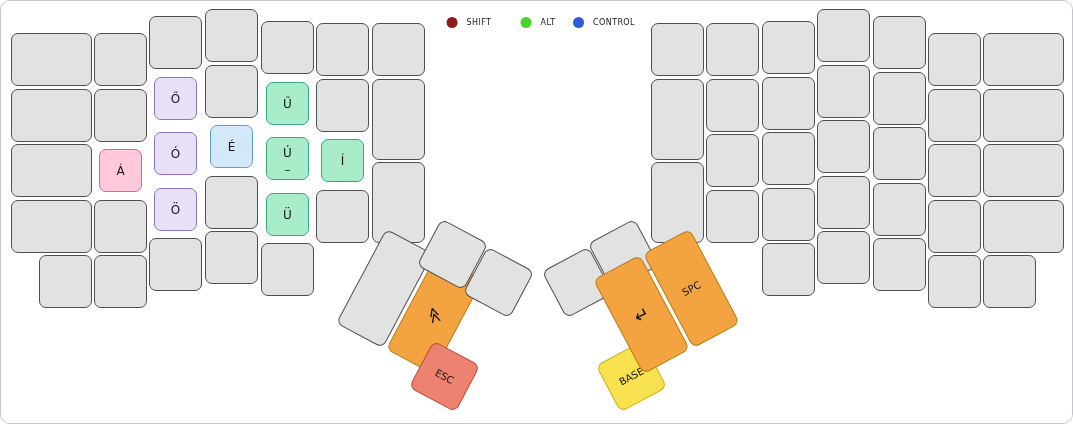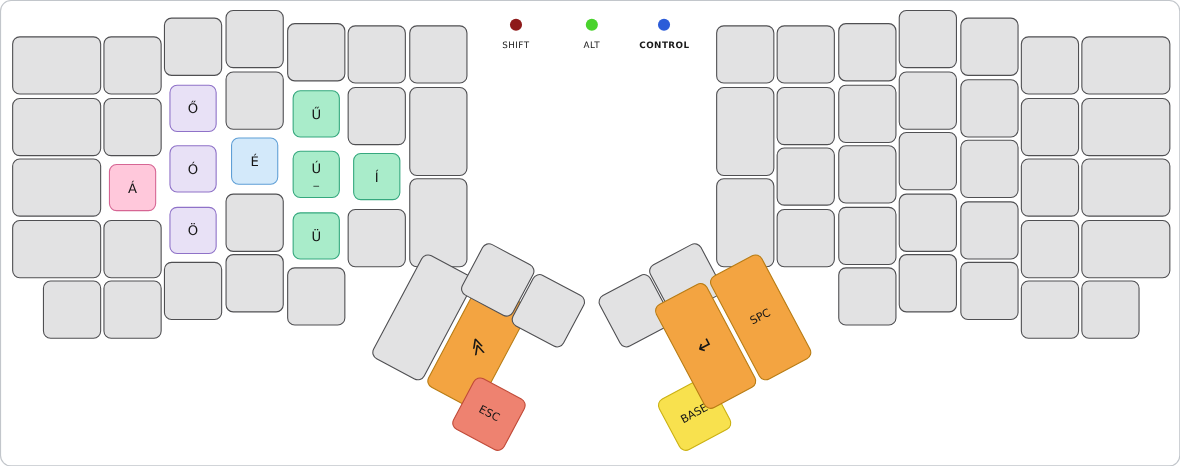--- a/index.html
+++ b/index.html
@@ -30,21 +30,21 @@
     color: #151515;
     user-select: none;
   }
   .key .main { line-height: 1; }
   .key .sub { line-height: 1; font-size: 10px; margin-top: 1px; }
   .legend-item {
     position: absolute;
     top: 16px;
     transform: translateX(-50%);
     display: flex;
-    flex-direction: column;
+    flex-direction: row;
     align-items: center;
     gap: 9px;
   }
   .dot { width: 11px; height: 11px; border-radius: 50%; display: block; }
   .legend-label {
     font-size: 8px;
     letter-spacing: 0.4px;
     color: #1a1a1a;
     white-space: nowrap;
   }
@@ -55,21 +55,21 @@
 <div id="board">
   <div id="legend">
       <div class="legend-item" style="left: 468px;">
         <span class="dot" style="background: rgb(142, 26, 26);"></span>
         <span class="legend-label">SHIFT</span>
       </div>
       <div class="legend-item" style="left: 537px;">
         <span class="dot" style="background: rgb(73, 211, 44);"></span>
         <span class="legend-label">ALT</span>
       </div>
-      <div class="legend-item" style="left: 603px; font-weight: bold;">
+      <div class="legend-item" style="left: 603px;">
         <span class="dot" style="background: rgb(44, 92, 216);"></span>
         <span class="legend-label">CONTROL</span>
       </div>
     </div>
   <div id="keys">
       <div class="key" style="left: 10px; top: 32px; width: 81px; height: 53px; background: rgb(226, 226, 227); border-color: rgb(79, 79, 82);"></div>
       <div class="key" style="left: 10px; top: 88px; width: 81px; height: 53px; background: rgb(226, 226, 227); border-color: rgb(79, 79, 82);"></div>
       <div class="key" style="left: 10px; top: 143px; width: 81px; height: 53px; background: rgb(226, 226, 227); border-color: rgb(79, 79, 82);"></div>
       <div class="key" style="left: 10px; top: 199px; width: 81px; height: 53px; background: rgb(226, 226, 227); border-color: rgb(79, 79, 82);"></div>
       <div class="key" style="left: 93px; top: 32px; width: 53px; height: 53px; background: rgb(226, 226, 227); border-color: rgb(79, 79, 82);"></div>

